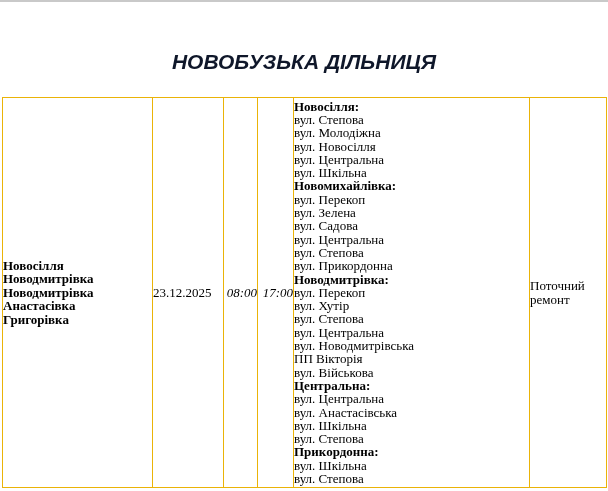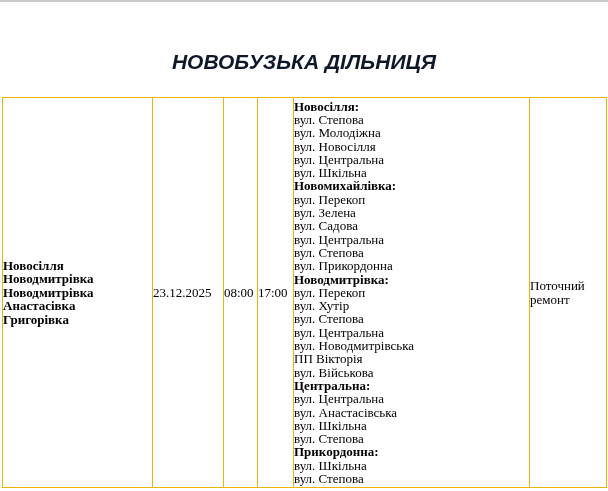--- a/index.html
+++ b/index.html
@@ -50,21 +50,21 @@
   table.schedule td {
     border: 1px solid #eab308;
     font-size: 13px;
     padding: 0;
     vertical-align: middle;
     overflow: hidden;
   }
   td.c1 { padding-left: 5px; }
   .settlement-line { line-height: 13.5px; font-weight: bold; }
   td.c2 { padding-left: 5px; }
-  td.c3, td.c4 { text-align: left; }
+  td.c3, td.c4 { text-align: right; font-style: italic; }
   td.c5 { vertical-align: top; padding: 1px 2px 1px 5px; }
   .street-header { font-weight: bold; line-height: 13.3px; }
   .street-line { line-height: 13.3px; }
   td.c6 { padding-left: 4px; padding-right: 10px; line-height: 13.5px; margin-left: 16px; }
 </style>
 </head>
 <body>
 
 <div class="page">
   <div class="top-rule"></div>

